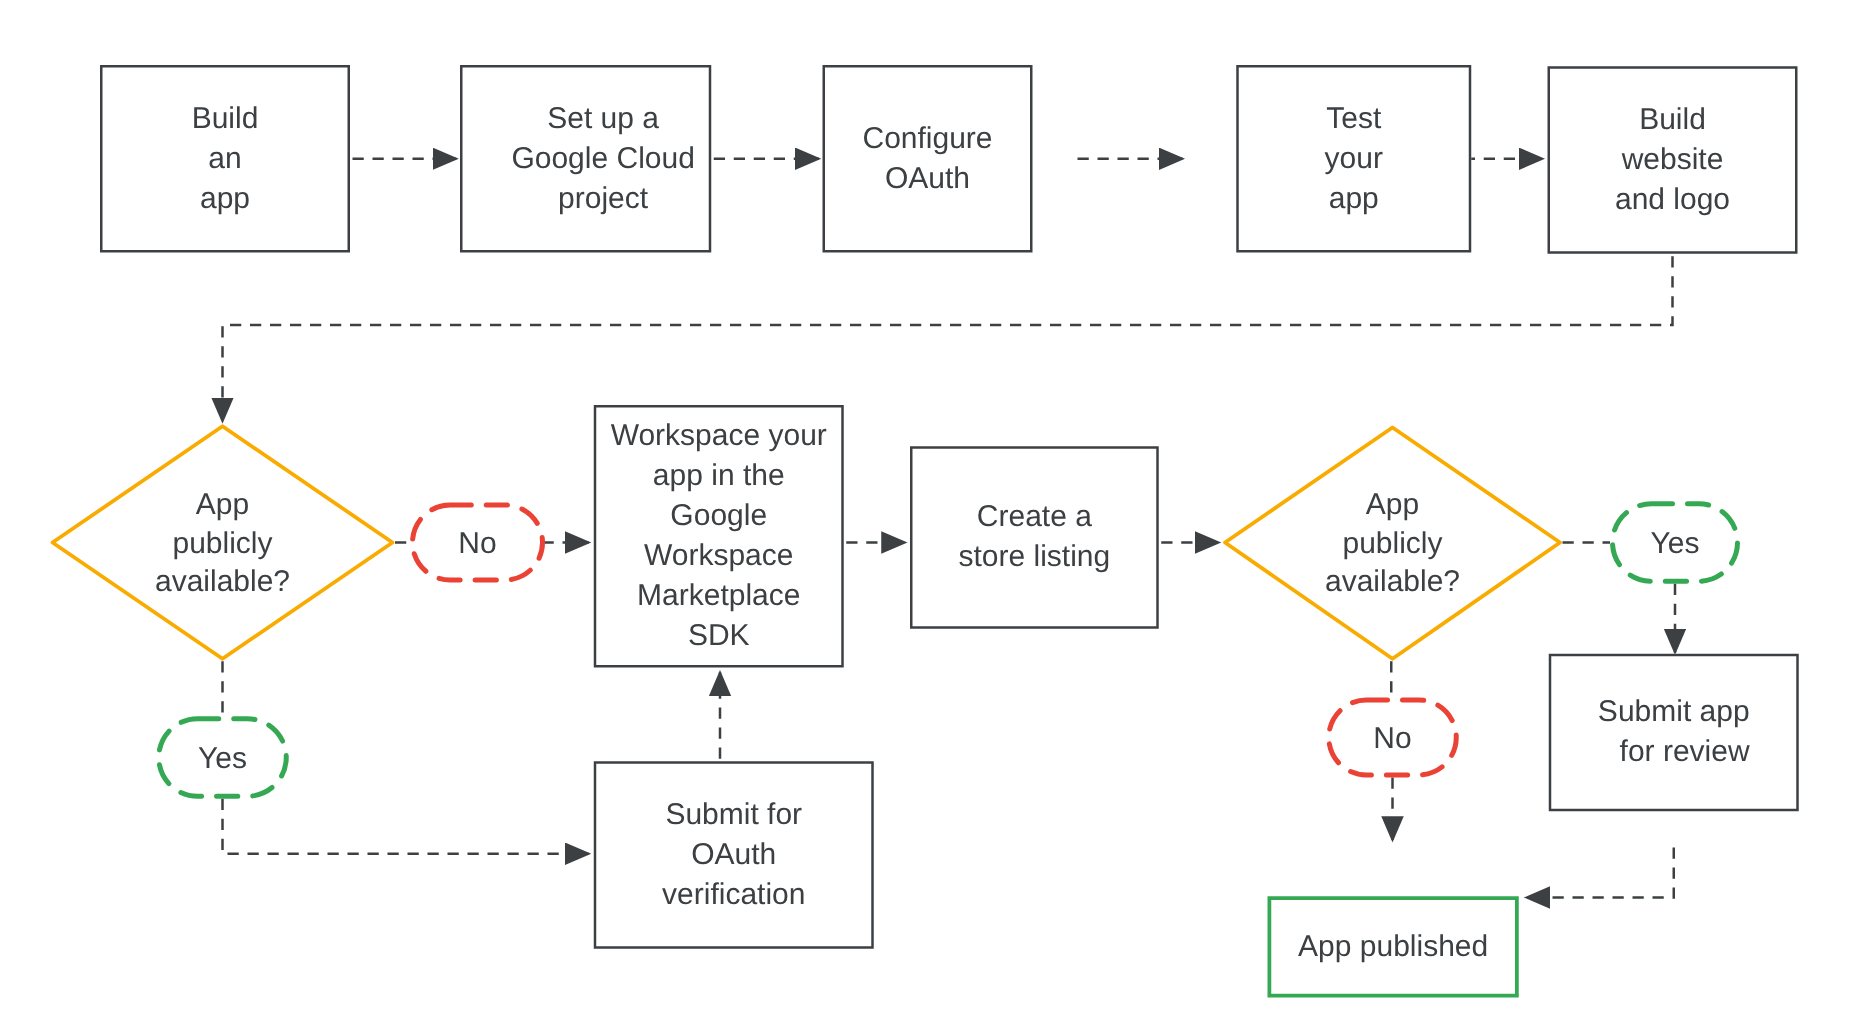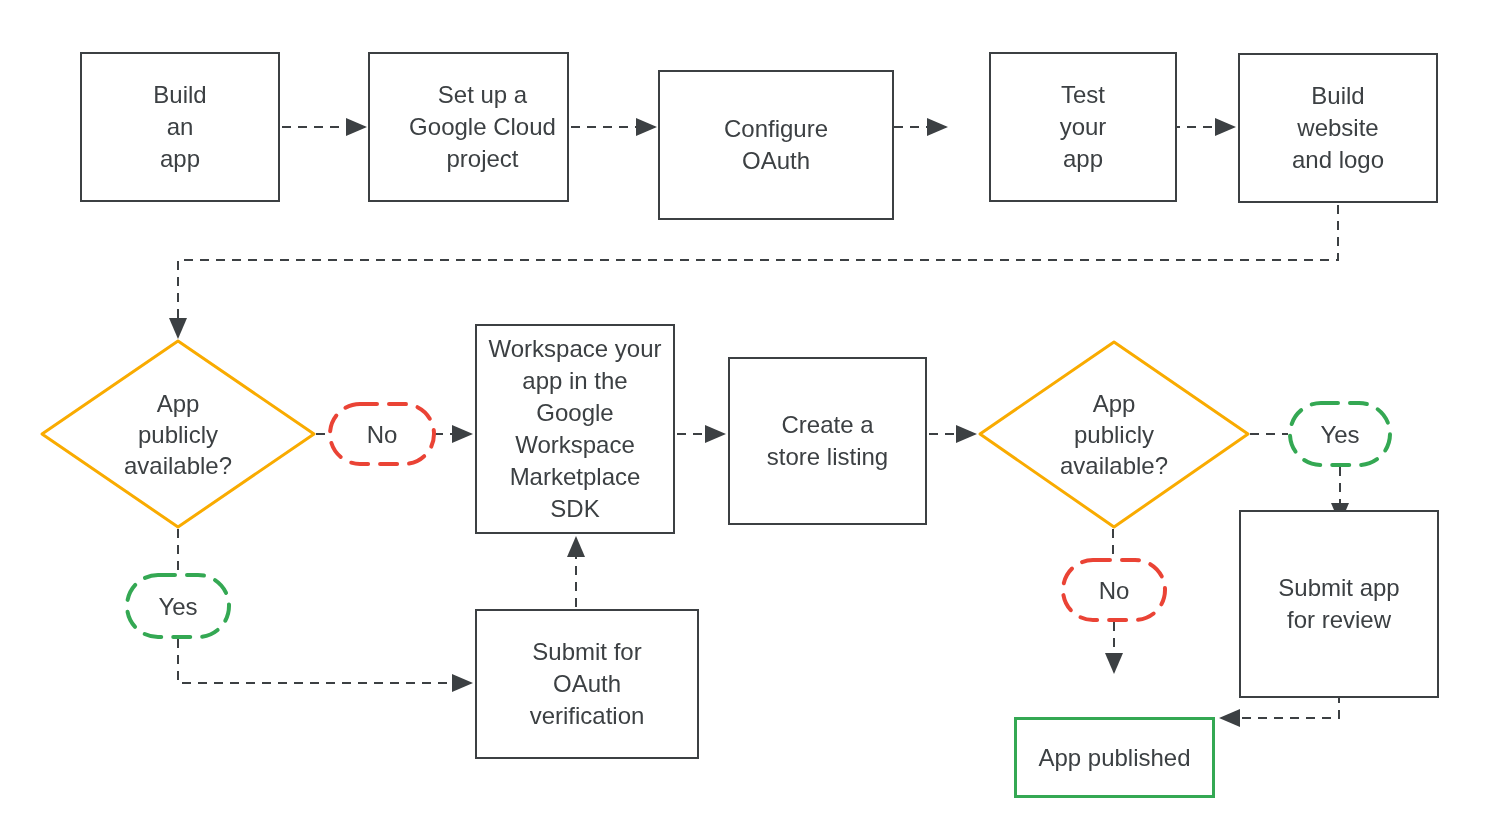--- a/index.html
+++ b/index.html
@@ -110,40 +110,40 @@
     <rect class="pill green" x="1290" y="403" width="100" height="62" rx="31" ry="31"></rect>
     <rect class="pill red" x="1063" y="560" width="102" height="60" rx="30" ry="30"></rect>
   </svg>
 
   <div class="box" style="left:80px; top:52px; width:200px; height:150px;">Build
 an
 app</div>
   <div class="box" style="left:368px; top:52px; width:201px; height:150px;padding-left:28px;">Set up a
 Google Cloud
 project</div>
-  <div class="box" style="left:658px; top:70px; width:236px; height:150px;">Configure
+  <div class="box" style="left:658px; top:52px; width:168px; height:150px;">Configure
 OAuth</div>
   <div class="box" style="left:949px; top:52px; width:188px; height:150px;margin-left:40px;">Test
 your
 app</div>
   <div class="box" style="left:1238px; top:53px; width:200px; height:150px;">Build
 website
 and logo</div>
   <div class="box" style="left:475px; top:324px; width:200px; height:210px;">Workspace your
 app in the
 Google
 Workspace
 Marketplace
 SDK</div>
-  <div class="box" style="left:728px; top:357px; width:199px; height:168px;">Create a
+  <div class="box" style="left:728px; top:357px; width:199px; height:146px;">Create a
 store listing</div>
   <div class="box" style="left:475px; top:609px; width:224px; height:150px;">Submit for
 OAuth
 verification</div>
-  <div class="box" style="left:1239px; top:510px; width:200px; height:188px;">Submit app
+  <div class="box" style="left:1239px; top:523px; width:200px; height:126px;text-align:right;">Submit app
 for review</div>
   <div class="box terminal" style="left:1014px; top:677px; width:201px; height:81px;margin-top:40px;">App published</div>
 
   <div class="overlay-label" style="left:78px; top:375px; width:200px; height:118px;">App
 publicly
 available?</div>
   <div class="overlay-label" style="left:1014px; top:375px; width:200px; height:118px;">App
 publicly
 available?</div>
 

